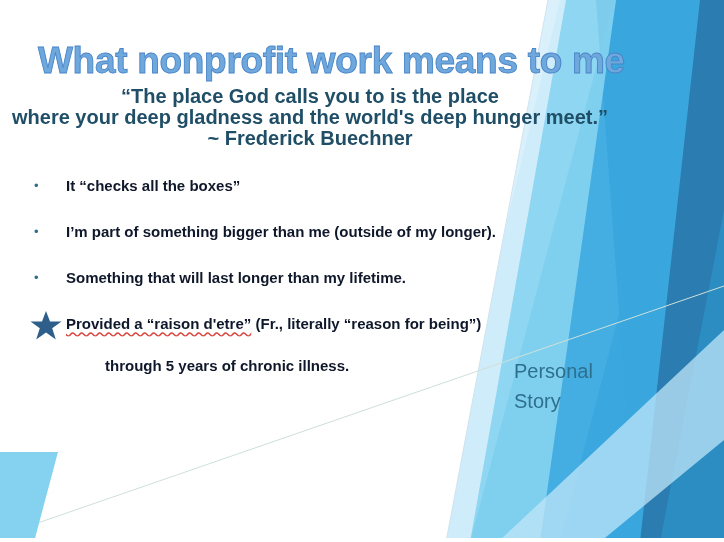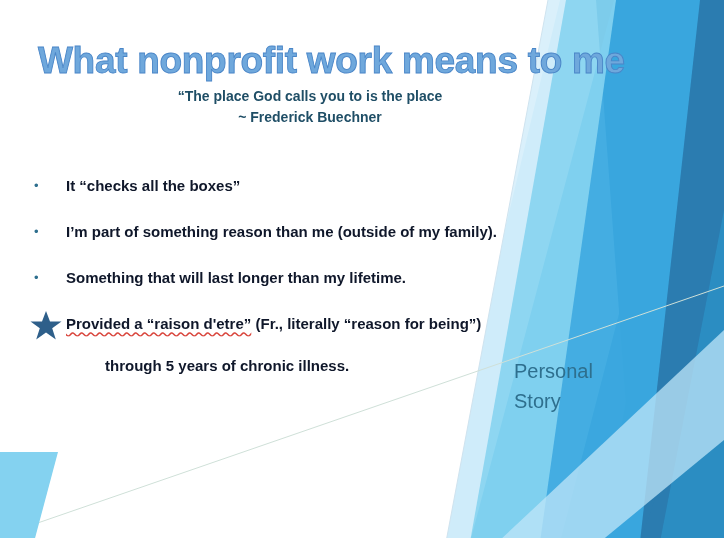--- a/index.html
+++ b/index.html
@@ -40,21 +40,21 @@
   }
 
   
   #quote-block {
     position: absolute;
     left: 0px;
     top: 86px;
     width: 620px;
     text-align: center;
     color: #1f4e66;
-    font-size: 14px;
+    font-size: 20px;
     font-weight: bold;
     line-height: 21px;
   }
   .quote-line { display: block; white-space: nowrap; }
 
   
   #bullet-list {
     position: absolute;
     left: 30px;
     top: 176px;
@@ -138,33 +138,34 @@
     <line x1="548" y1="0" x2="446" y2="542" stroke="#cfe3ef" stroke-width="1"></line>
     <line x1="0" y1="536" x2="724" y2="286" stroke="#cfe0d8" stroke-width="1"></line>
 
     <polygon points="0,452 58,452 34,542 0,542" fill="#84d2f0"></polygon>
   </svg>
 
   <div id="title">What nonprofit work means to me</div>
 
   <div id="quote-block">
     <span class="quote-line">“The place God calls you to is the place</span>
+    <span class="quote-line">where your deep gladness and the world's deep hunger meet.”</span>
     <span class="quote-line">~ Frederick Buechner</span>
   </div>
 
   <div id="bullet-list">
 
     <div class="bullet-row">
       <span class="bullet-marker">•</span>
       <span class="bullet-text">It “checks all the boxes”</span>
     </div>
 
     <div class="bullet-row">
       <span class="bullet-marker">•</span>
-      <span class="bullet-text">I’m part of something reason than me (outside of my family).</span>
+      <span class="bullet-text">I’m part of something bigger than me (outside of my longer).</span>
     </div>
 
     <div class="bullet-row">
       <span class="bullet-marker">•</span>
       <span class="bullet-text">Something that will last longer than my lifetime.</span>
     </div>
 
     <div class="bullet-row">
       <span class="bullet-marker star">
         <svg width="32" height="31" viewBox="0 0 32 31" aria-hidden="true">

